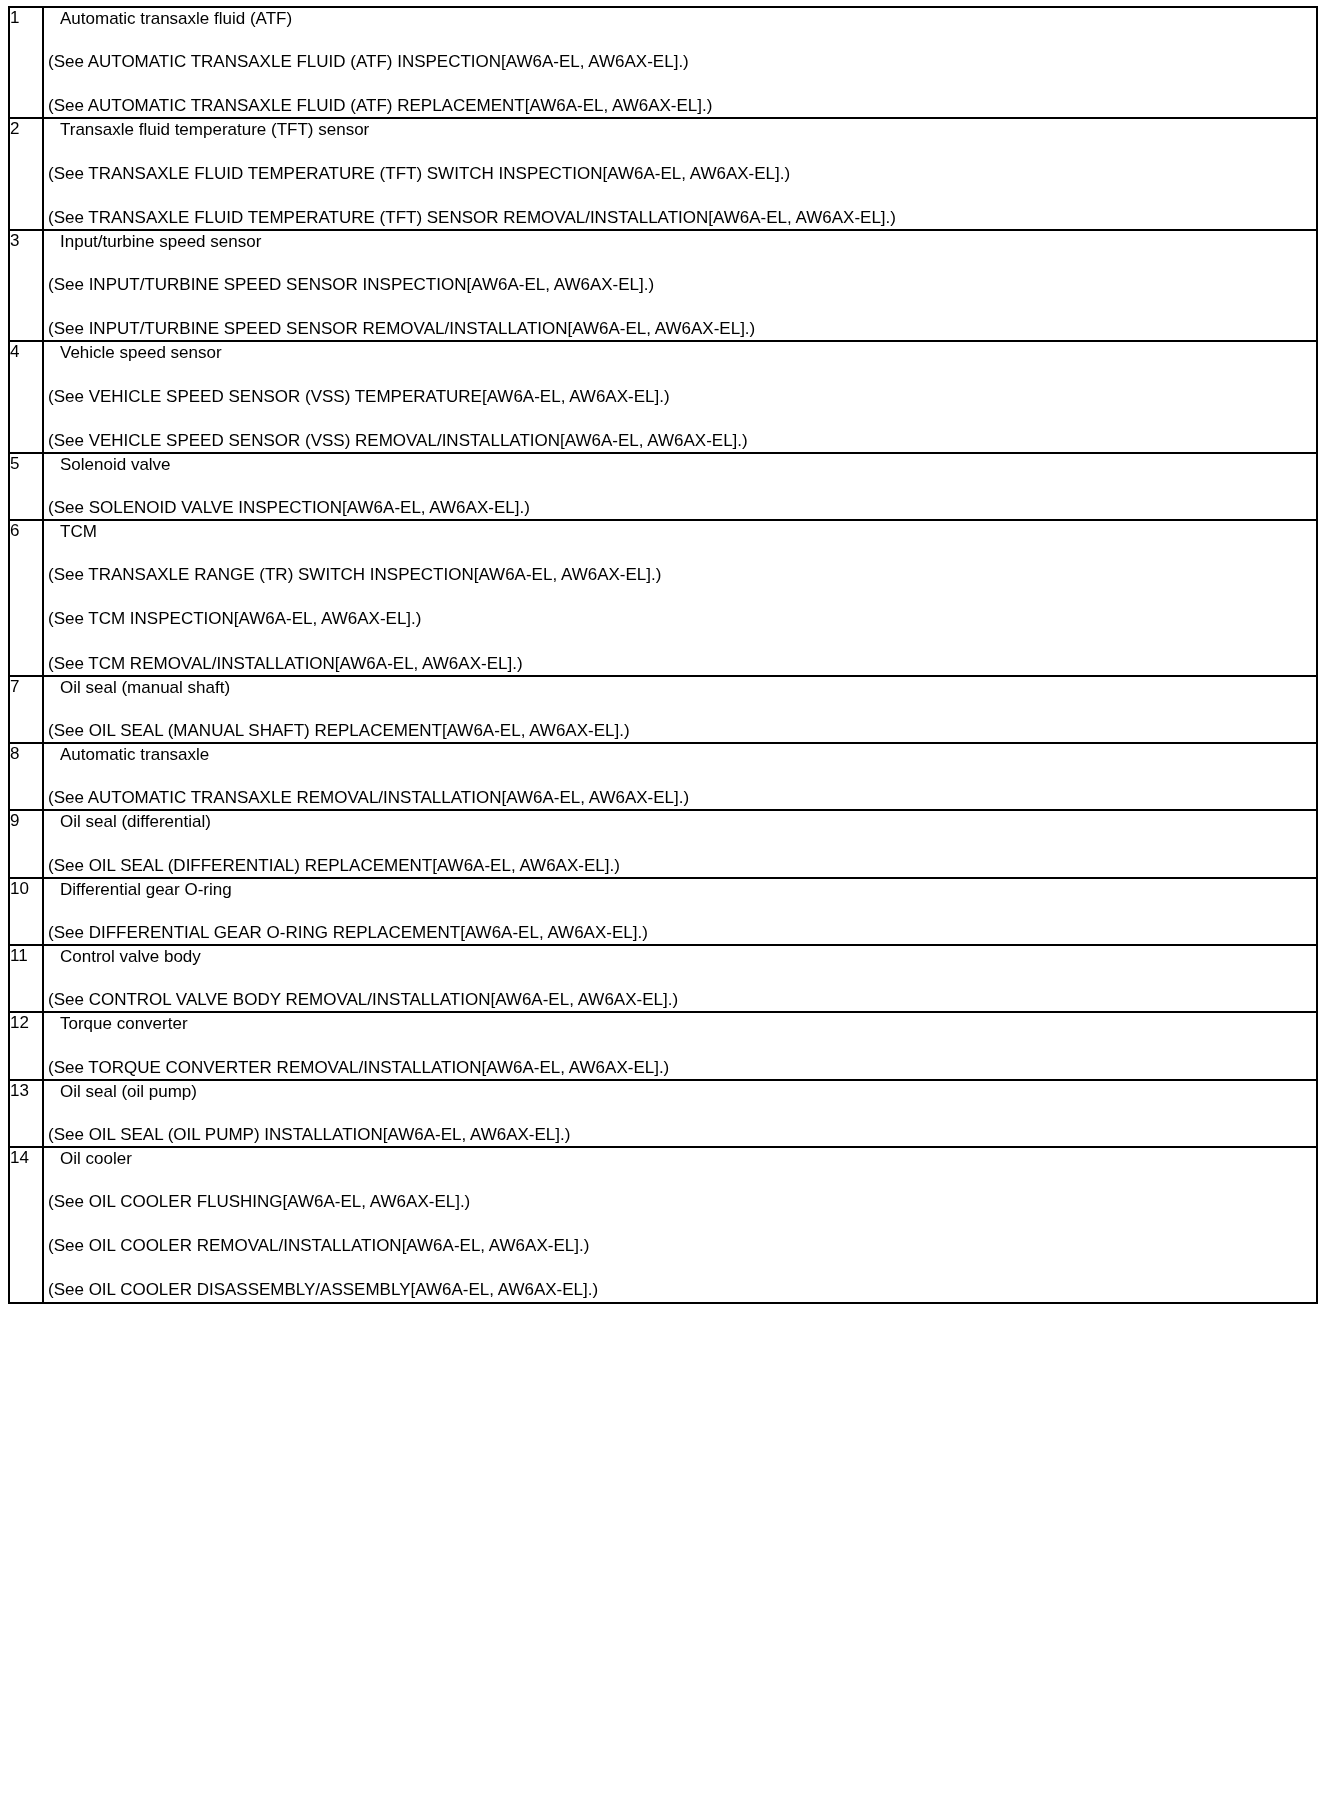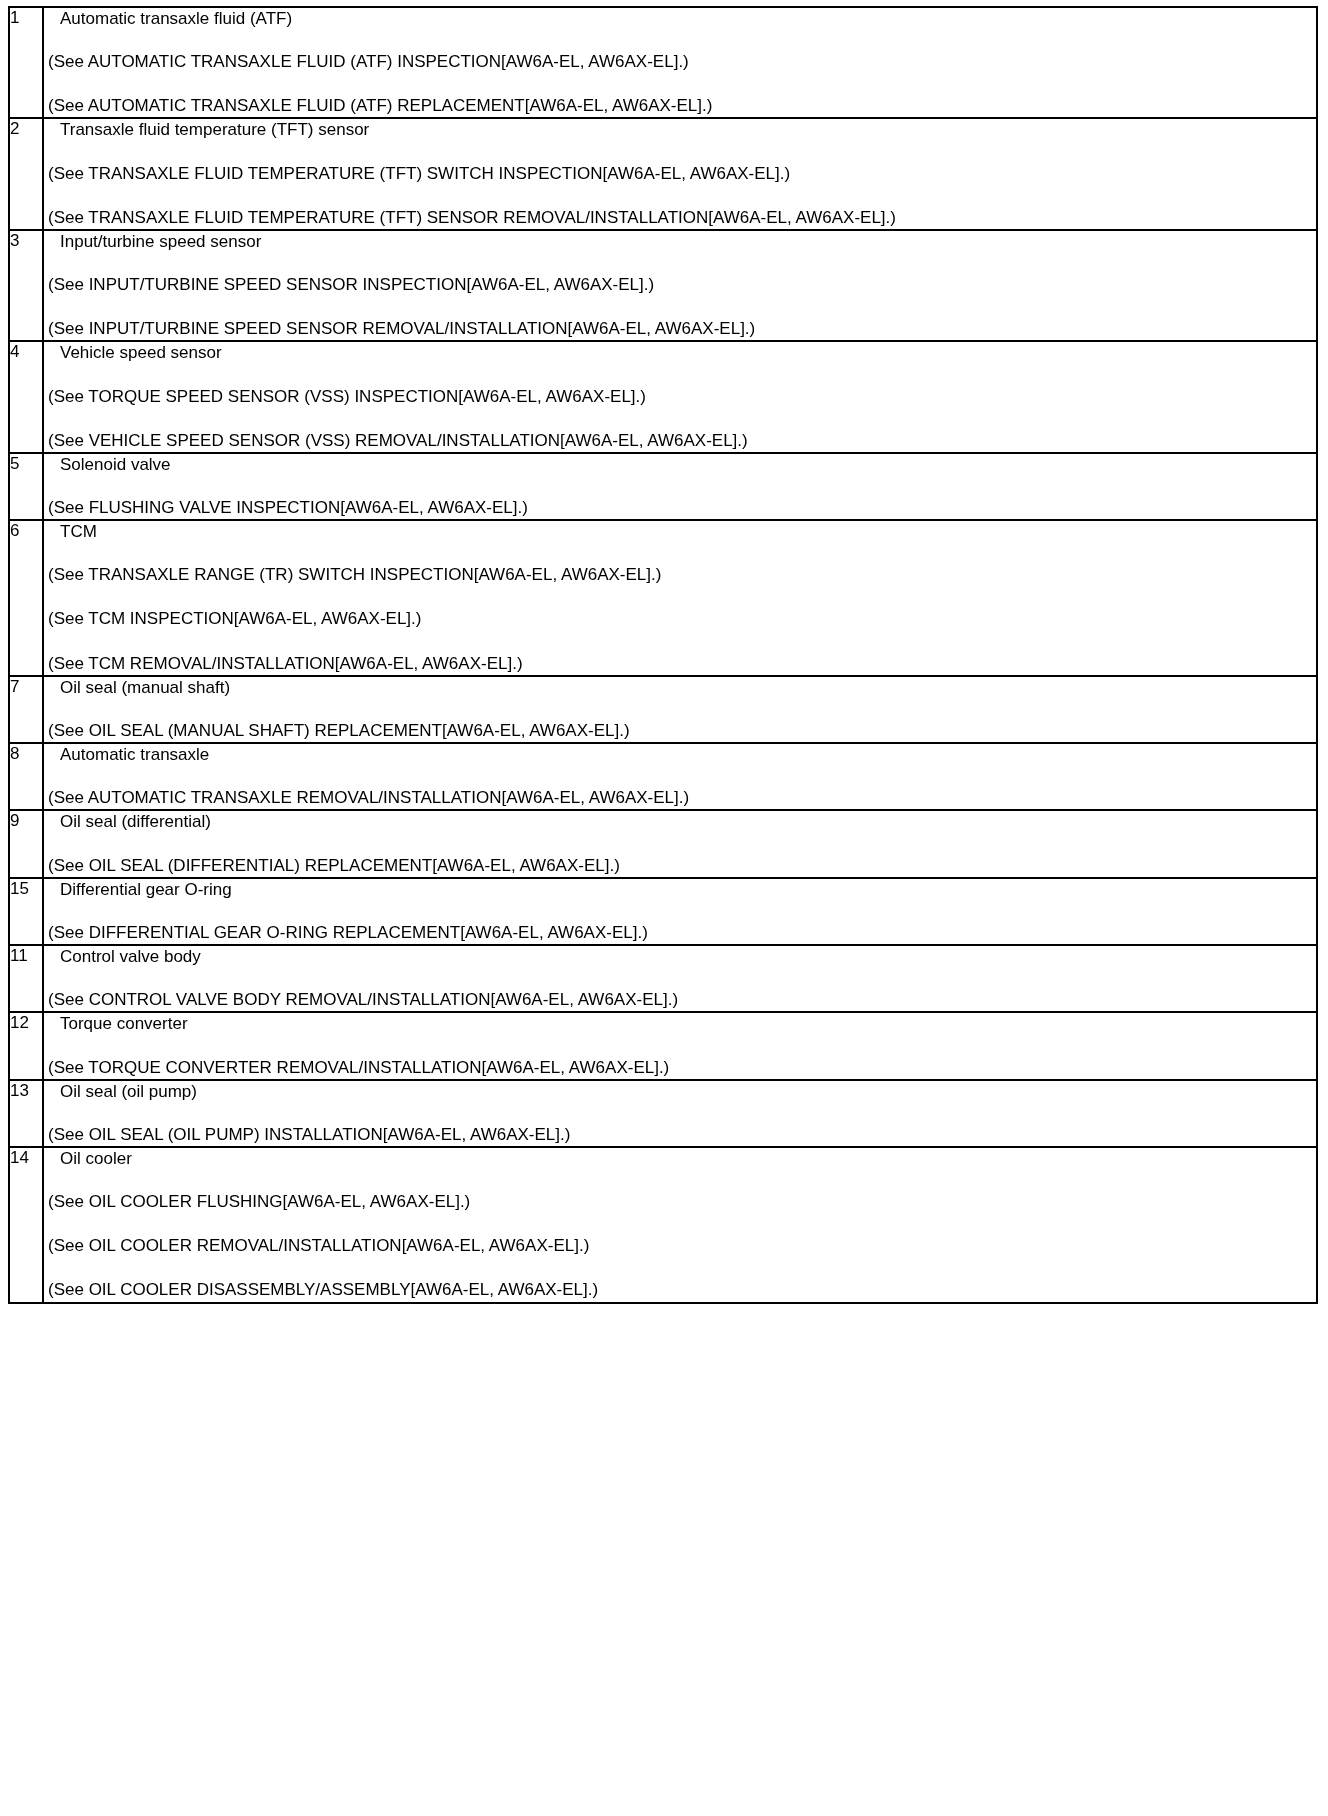--- a/index.html
+++ b/index.html
@@ -81,29 +81,29 @@
           <td class="content-cell">
             <div class="item-title">Input/turbine speed sensor</div>
             <div class="ref-line">(See INPUT/TURBINE SPEED SENSOR INSPECTION[AW6A-EL, AW6AX-EL].)</div>
             <div class="ref-line">(See INPUT/TURBINE SPEED SENSOR REMOVAL/INSTALLATION[AW6A-EL, AW6AX-EL].)</div>
           </td>
         </tr>
         <tr>
           <td class="num-cell">4</td>
           <td class="content-cell">
             <div class="item-title">Vehicle speed sensor</div>
-            <div class="ref-line">(See TORQUE SPEED SENSOR (VSS) INSPECTION[AW6A-EL, AW6AX-EL].)</div>
+            <div class="ref-line">(See VEHICLE SPEED SENSOR (VSS) TEMPERATURE[AW6A-EL, AW6AX-EL].)</div>
             <div class="ref-line">(See VEHICLE SPEED SENSOR (VSS) REMOVAL/INSTALLATION[AW6A-EL, AW6AX-EL].)</div>
           </td>
         </tr>
         <tr>
           <td class="num-cell">5</td>
           <td class="content-cell">
             <div class="item-title">Solenoid valve</div>
-            <div class="ref-line">(See FLUSHING VALVE INSPECTION[AW6A-EL, AW6AX-EL].)</div>
+            <div class="ref-line">(See SOLENOID VALVE INSPECTION[AW6A-EL, AW6AX-EL].)</div>
           </td>
         </tr>
         <tr>
           <td class="num-cell">6</td>
           <td class="content-cell">
             <div class="item-title">TCM</div>
             <div class="ref-line">(See TRANSAXLE RANGE (TR) SWITCH INSPECTION[AW6A-EL, AW6AX-EL].)</div>
             <div class="ref-line">(See TCM INSPECTION[AW6A-EL, AW6AX-EL].)</div>
             <div class="ref-line">(See TCM REMOVAL/INSTALLATION[AW6A-EL, AW6AX-EL].)</div>
           </td>
@@ -123,21 +123,21 @@
           </td>
         </tr>
         <tr>
           <td class="num-cell">9</td>
           <td class="content-cell">
             <div class="item-title">Oil seal (differential)</div>
             <div class="ref-line">(See OIL SEAL (DIFFERENTIAL) REPLACEMENT[AW6A-EL, AW6AX-EL].)</div>
           </td>
         </tr>
         <tr>
-          <td class="num-cell">15</td>
+          <td class="num-cell">10</td>
           <td class="content-cell">
             <div class="item-title">Differential gear O-ring</div>
             <div class="ref-line">(See DIFFERENTIAL GEAR O-RING REPLACEMENT[AW6A-EL, AW6AX-EL].)</div>
           </td>
         </tr>
         <tr>
           <td class="num-cell">11</td>
           <td class="content-cell">
             <div class="item-title">Control valve body</div>
             <div class="ref-line">(See CONTROL VALVE BODY REMOVAL/INSTALLATION[AW6A-EL, AW6AX-EL].)</div>

